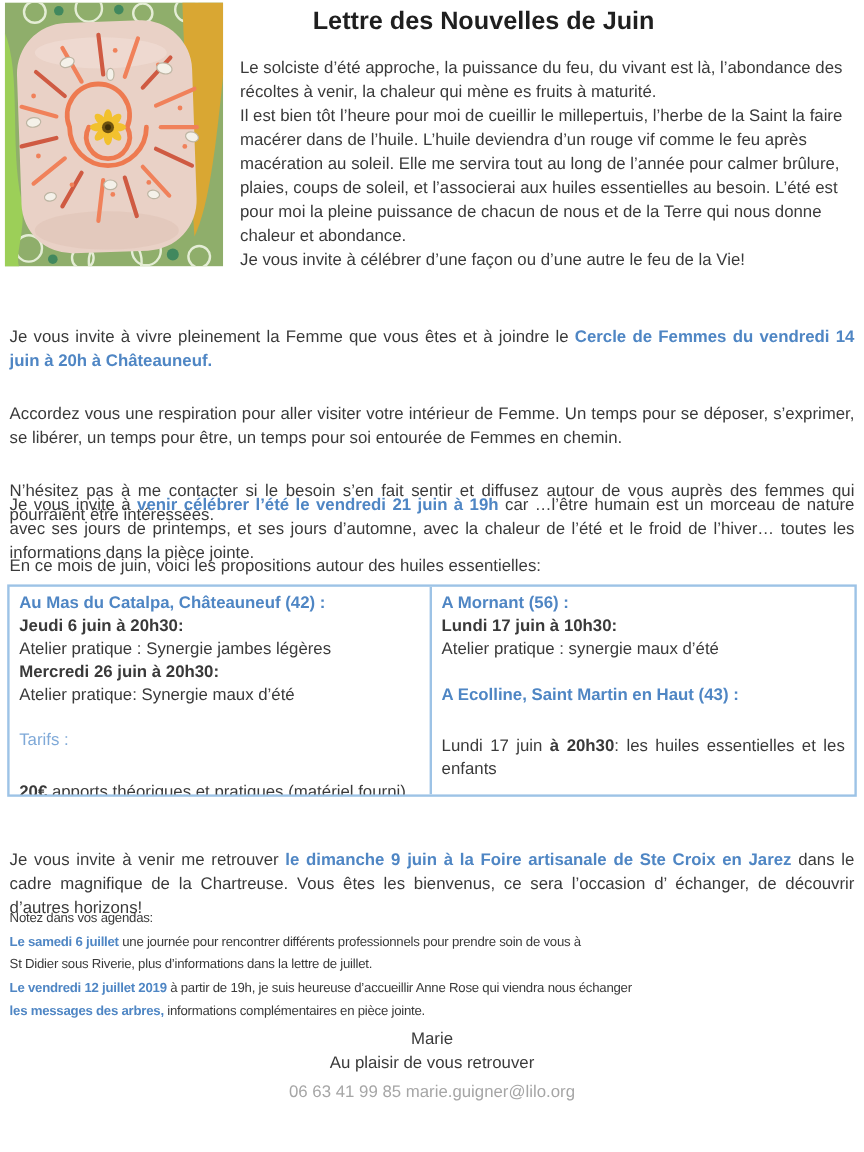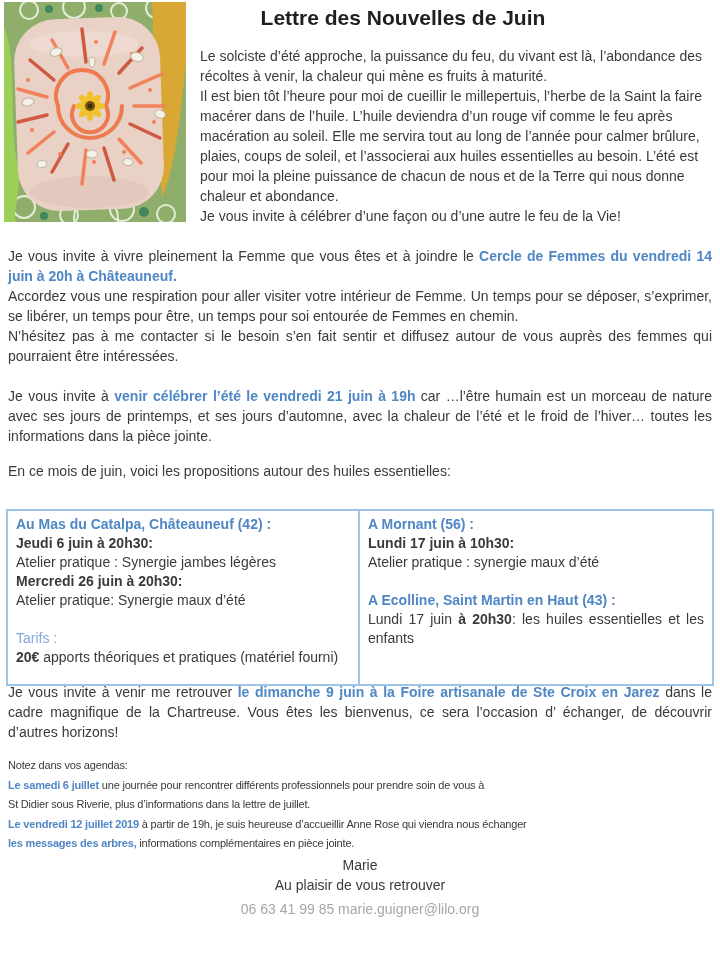--- a/index.html
+++ b/index.html
@@ -4,40 +4,40 @@
 <style>
   html,body{margin:0;padding:0;}
   body{
     width:720px;height:960px;background:#ffffff;overflow:hidden;position:relative;
     font-family:"Liberation Sans",sans-serif;
     color:var(--text,#3a3a3a);
     font-size:14px;line-height:20px;
   }
   p{margin:0;}
   .b{font-weight:bold;}
-  .just{text-align:justify;}
+  .just{text-align:justify;margin-top:24px;}
   .hl{color:var(--accent,#4f86c4);font-weight:bold;}
   .hl-light{color:var(--accent_light,#7fa9d8);}
   .title{
     position:absolute;top:4px;left:90px;right:4px;text-align:center;
     font-size:21px;line-height:28px;font-weight:bold;color:var(--title,#1f1f1f);margin:0;
   }
   .photo{position:absolute;top:2px;left:4px;width:182px;height:220px;}
   .intro{position:absolute;top:46px;left:200px;right:8px;}
   .sec{position:absolute;left:8px;right:8px;}
   .sec-femme{top:246px;}
   .sec-ete{top:386px;}
   .sec-prop{top:461px;}
   .sec-foire{top:682px;}
   .sec-agenda{top:756px;font-size:11px;letter-spacing:-0.2px;line-height:19.6px;}
   .sec-agenda .line{white-space:nowrap;}
   .sec-closing{top:855px;text-align:center;}
   .sec-footer{top:899px;text-align:center;color:var(--footer_gray,#a6a6a6);}
   .offers-table{
-    position:absolute;top:509px;left:6px;right:6px;height:173px;
+    position:absolute;top:487px;left:6px;right:6px;height:173px;
     border:2px solid var(--table_border,#9dc3e6);
     display:flex;overflow:hidden;line-height:19px;
   }
   .offers-table .cell{width:50%;padding:4px 8px 6px 8px;box-sizing:border-box;}
   .offers-table .cell.left{border-right:2px solid var(--table_border,#9dc3e6);}
   .blank{min-height:19px;}
 </style>
 </head>
 <body>
 

